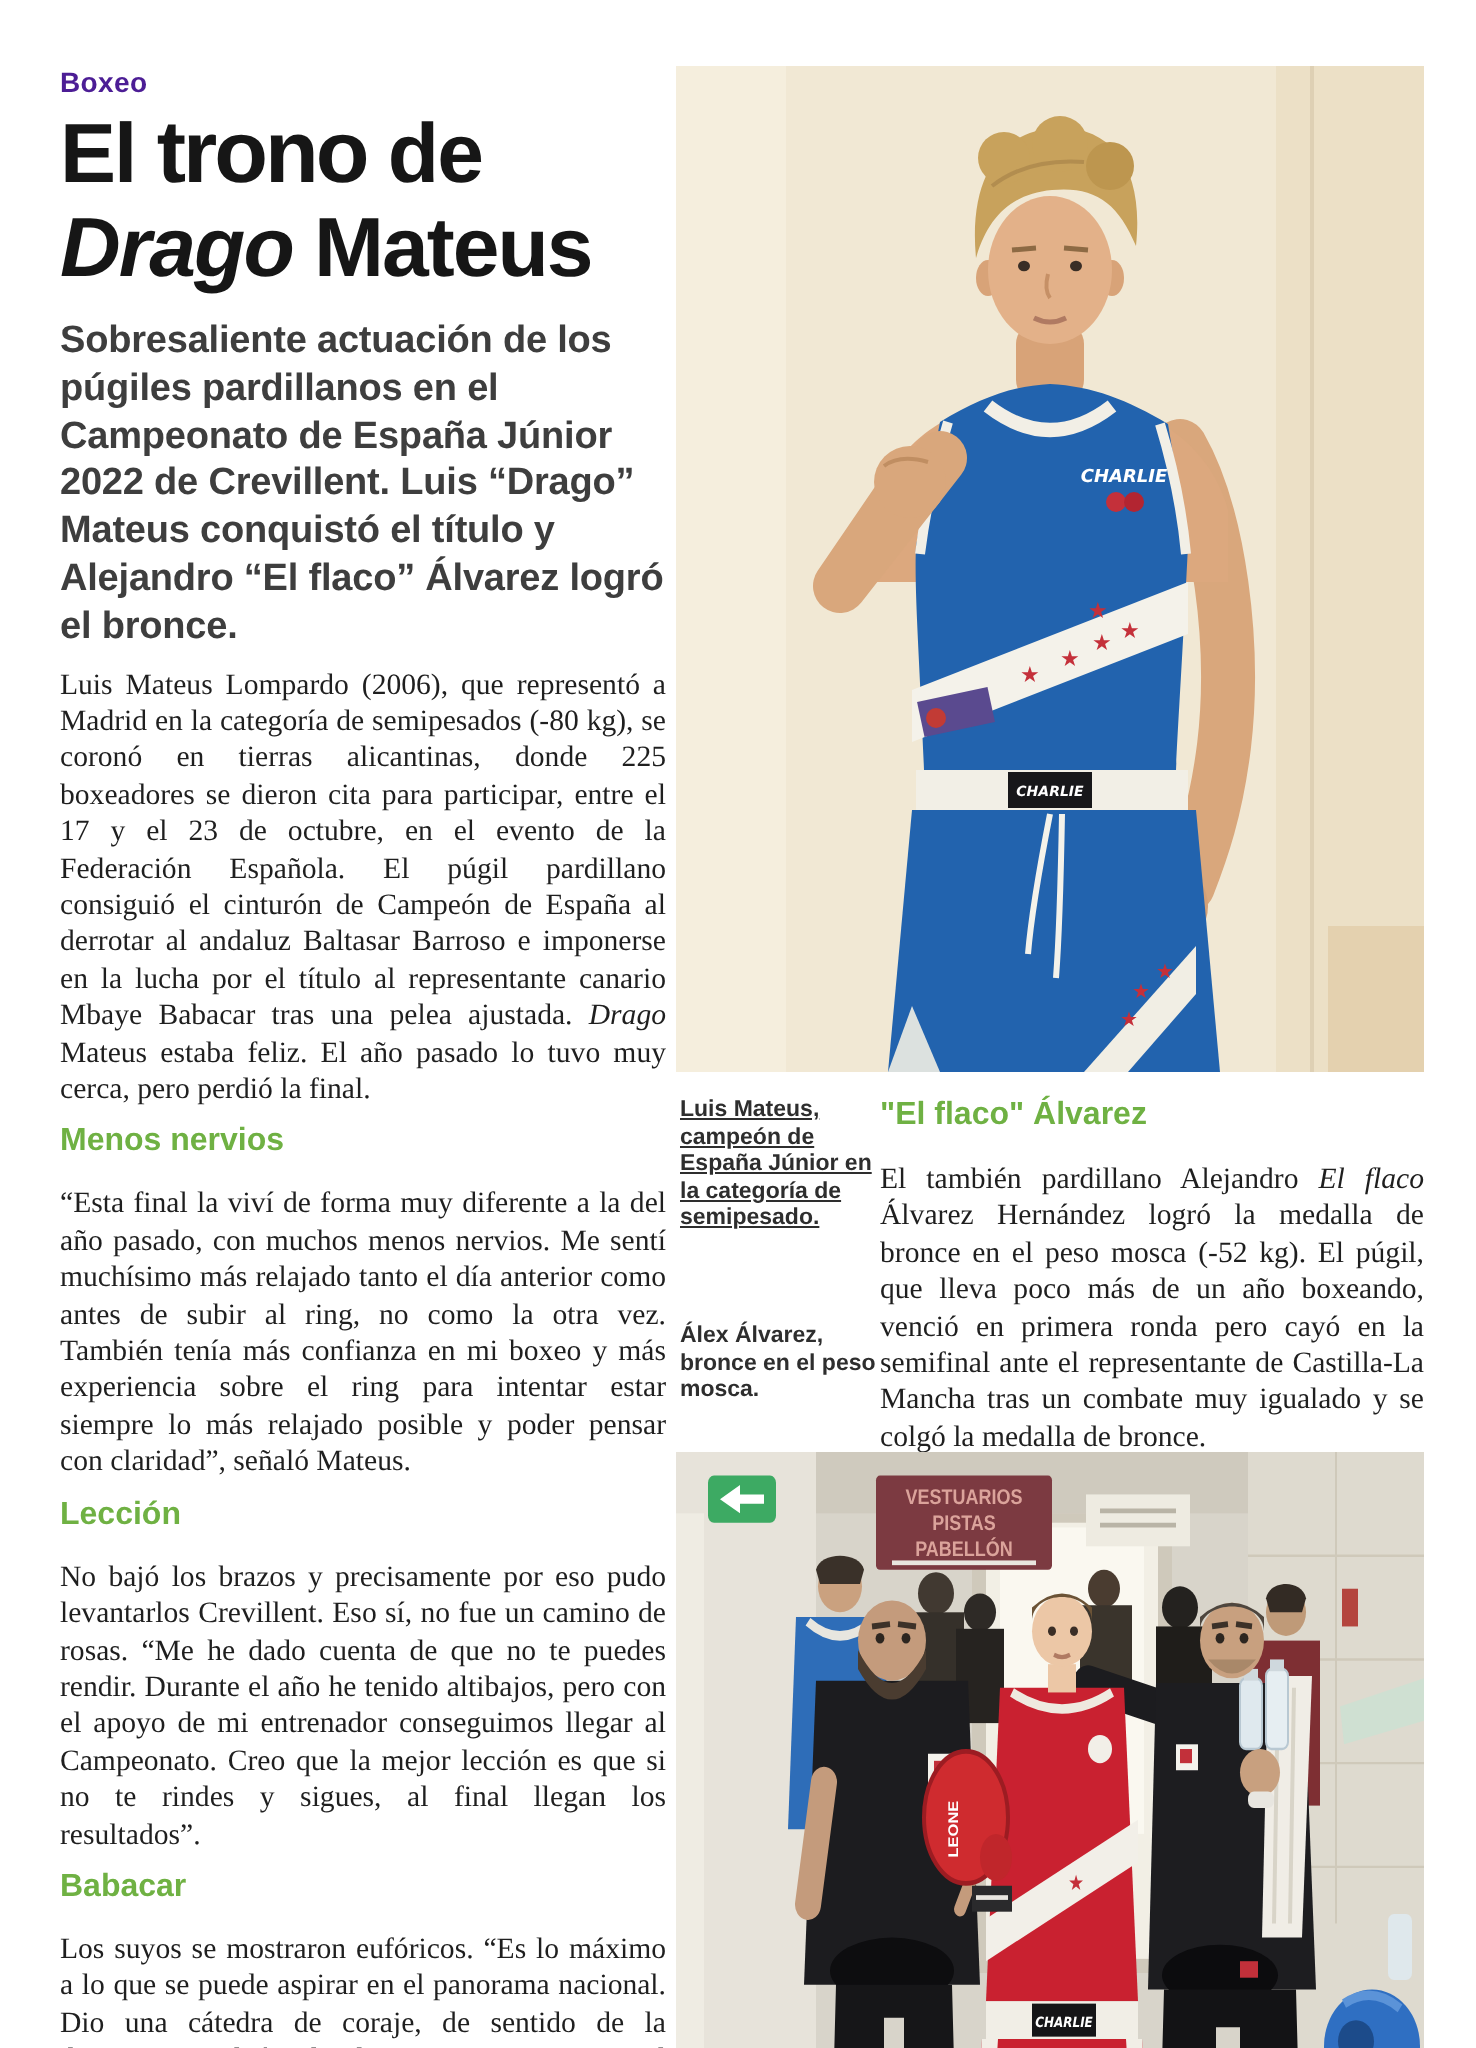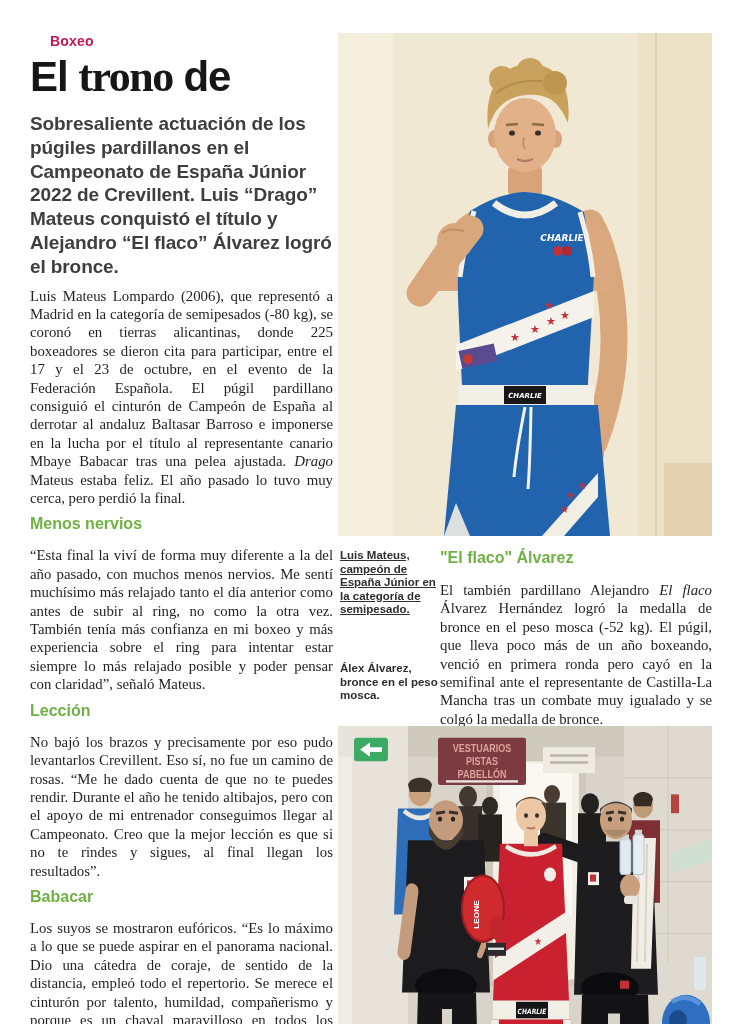--- a/index.html
+++ b/index.html
@@ -4,27 +4,27 @@
 <style>
   html,body{margin:0;padding:0;background:#e8e8e8;}
   #page{
     position:relative;width:738px;height:1024px;margin:0 auto;
     background:#ffffff;overflow:hidden;
     font-family:"Liberation Sans",sans-serif;color:#1f1f1f;
   }
   
   .leftcol{position:absolute;left:30px;top:33px;width:303px;}
   .kicker{
-    font-size:14px;font-weight:700;color:#be185d;letter-spacing:.2px;line-height:16px;margin-left:20px;
+    font-size:14px;font-weight:700;color:#4c1d95;letter-spacing:.2px;line-height:16px;
   }
   h1.title{
     margin:4px 0 0 0;font-size:42px;line-height:47px;color:#161616;
     font-weight:700;letter-spacing:-1px;
   }
-  .t-heavy{font-family:Liberation Serif, serif;font-weight:800;font-size:44px;letter-spacing:-1.5px;}
+  .t-heavy{font-family:Liberation Sans, sans-serif;font-weight:800;font-size:44px;letter-spacing:-1.5px;}
   .t-de{font-weight:600;}
   .t-italic{font-style:italic;}
   .lead{
     margin-top:12px;font-size:19px;line-height:23.8px;font-weight:700;color:#3e3e3e;
     letter-spacing:-.1px;
   }
   .body-par{
     margin:8px 0 0 0;font-family:"Liberation Serif",serif;font-size:14.8px;line-height:18.4px;
     text-align:justify;color:#1f1f1f;
   }
@@ -54,20 +54,21 @@
 </head>
 <body>
 
 <div id="page">
 
   <div class="leftcol">
     <div class="kicker">Boxeo</div>
 
     <h1 class="title">
       <span><span>El </span><span class="t-heavy">trono</span><span class="t-de"> de</span></span><br>
+      <span><span class="t-italic">Drago</span><span> Mateus</span></span>
     </h1>
 
     <div class="lead">Sobresaliente actuación de los púgiles pardillanos en el Campeonato de España Júnior 2022 de Crevillent. Luis “Drago” Mateus conquistó el título y Alejandro “El flaco” Álvarez logró el bronce.</div>
 
     <p class="body-par"><span>Luis Mateus Lompardo (2006), que representó a Madrid en la categoría de semipesados (-80 kg), se coronó en tierras alicantinas, donde 225 boxeadores se dieron cita para participar, entre el 17 y el 23 de octubre, en el evento de la Federación Española. El púgil pardillano consiguió el cinturón de Campeón de España al derrotar al andaluz Baltasar Barroso e imponerse en la lucha por el título al representante canario Mbaye Babacar tras una pelea ajustada. </span><span class="it">Drago</span><span> Mateus estaba feliz. El año pasado lo tuvo muy cerca, pero perdió la final.</span></p>
 
     <div>
       <div class="sec-head">Menos nervios</div>
       <p class="body-par sec-par">“Esta final la viví de forma muy diferente a la del año pasado, con muchos menos nervios. Me sentí muchísimo más relajado tanto el día anterior como antes de subir al ring, no como la otra vez. También tenía más confianza en mi boxeo y más experiencia sobre el ring para intentar estar siempre lo más relajado posible y poder pensar con claridad”, señaló Mateus.</p>
     </div>

